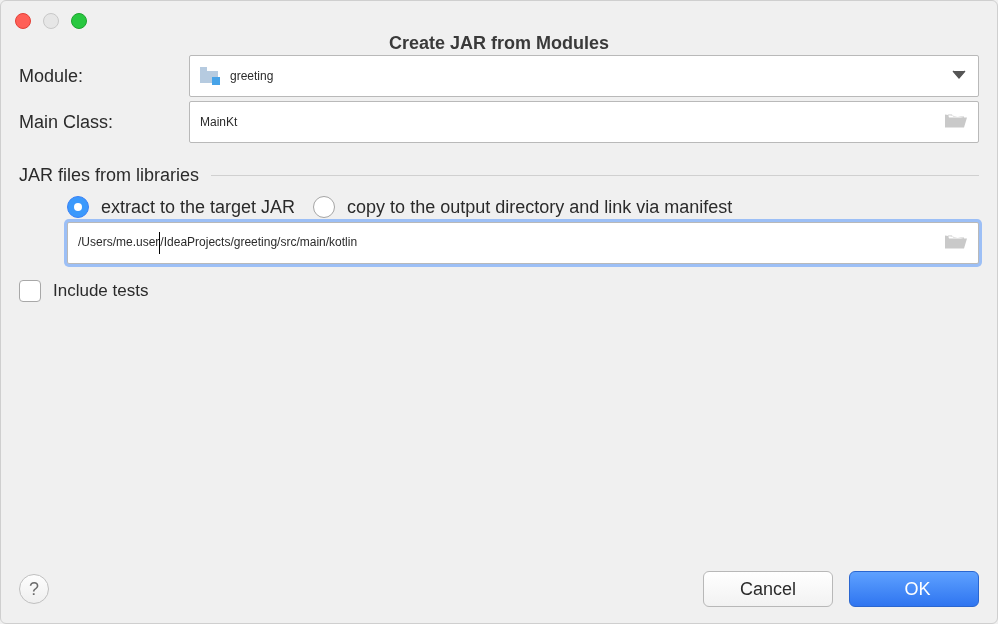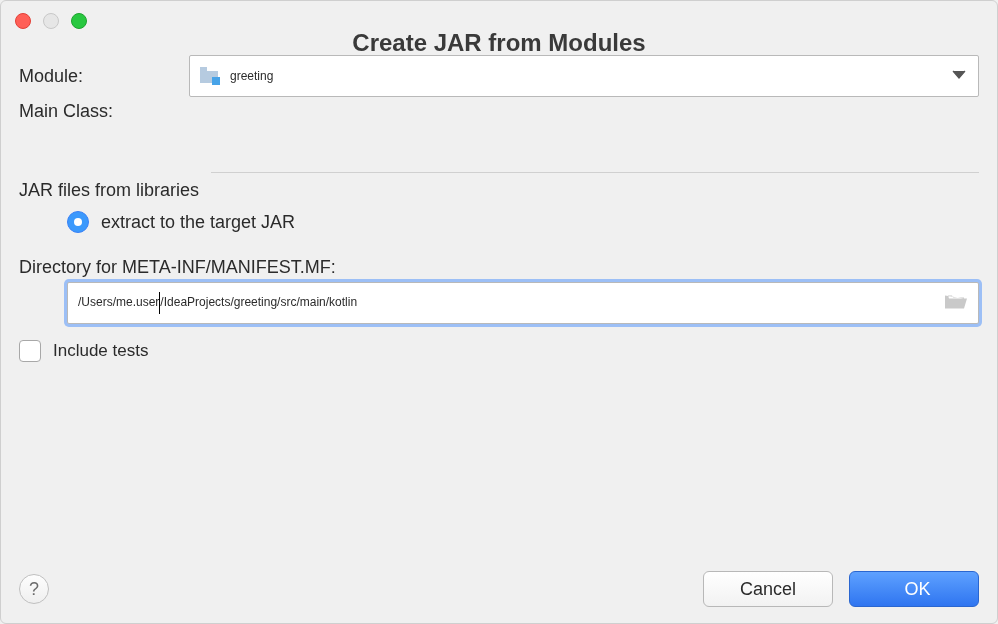--- a/index.html
+++ b/index.html
@@ -36,21 +36,21 @@
   .traffic .dot {
     width: 16px; height: 16px; border-radius: 50%;
   }
   .dot.red { background: #ff5f57; border: 1px solid #e34037; }
   .dot.yellow { background: #e6e6e6; border: 1px solid #c8c8c8; }
   .dot.green { background: #28c840; border: 1px solid #1ea32f; }
   .title {
     width: 100%;
     text-align: center;
     font-weight: 600;
-    font-size: 24px;
+    font-size: 18px;
     color: #3a3a3a;
     margin-top: 44px;
   }
   .content {
     flex: 1;
     padding: 14px 18px 0 18px;
     display: flex;
     flex-direction: column;
     gap: 4px;
   }
@@ -107,21 +107,20 @@
     margin-top: 18px;
   }
   .section-head .line {
     flex: 1;
     height: 1px;
     background: #d0d0d0;
   }
   .section-title {
     font-size: 18px;
     color: #2b2b2b;
-    margin-top: 36px;
   }
   .radiogroup {
     padding-left: 48px;
     display: flex;
     flex-direction: row;
     gap: 18px;
     margin-top: 6px;
   }
   .radio-row {
     display: flex;
@@ -234,37 +233,48 @@
           <svg width="14" height="10" viewBox="0 0 14 10">
               <path d="M1 1 L7 8 L13 1" fill="none" stroke="#555" stroke-width="1.2"></path>
               <path d="M1 1 L7 8 L13 1 Z" fill="#555"></path>
             </svg>
         </span>
       </div>
     </div>
 
     <div class="row">
       <div class="label">Main Class:</div>
+      <div class="textfield">
+        <span>MainKt</span>
+        <span class="folder-open">
+          <svg width="24" height="18" viewBox="0 0 24 18">
+              <path d="M1 3 L1 16 L20 16 L23 6 L5 6 L4 3 Z M1 3 L8 3 L9 5 L20 5 L20 6" fill="#c9c9c9"></path>
+            </svg>
+        </span>
+      </div>
     </div>
 
     <div class="section-head">
       <div class="section-title">JAR files from libraries</div>
       <div class="line"></div>
     </div>
 
     <div class="radiogroup">
       <div class="radio-row">
         <div class="radio checked">
             <div class="inner"></div>
           </div>
         <span>extract to the target JAR</span>
       </div>
-    </div>
-
-    <div class="meta-label">Directory for META-INF/MANIFEST.MF:</div>
+      <div class="radio-row">
+        <div class="radio"></div>
+        <span>copy to the output directory and link via manifest</span>
+      </div>
+    </div>
+
 
     <div class="meta-field-wrap">
       <div class="textfield focused">
         <span><span id="manifest-pre">/Users/me.user</span><span class="caret-line"></span><span id="manifest-post">/IdeaProjects/greeting/src/main/kotlin</span></span>
         <span class="folder-open">
           <svg width="24" height="18" viewBox="0 0 24 18">
               <path d="M1 3 L1 16 L20 16 L23 6 L5 6 L4 3 Z M1 3 L8 3 L9 5 L20 5 L20 6" fill="#c9c9c9"></path>
             </svg>
         </span>
       </div>

